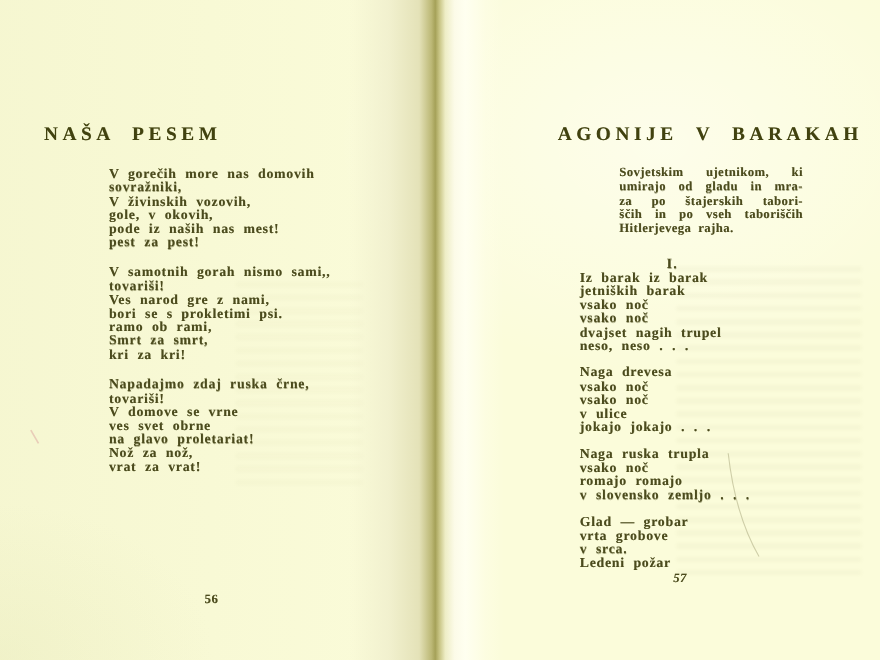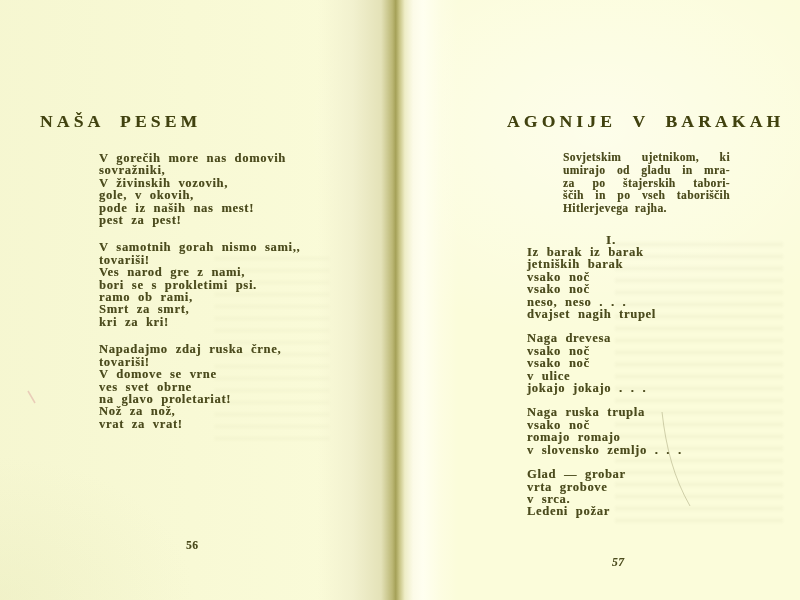--- a/index.html
+++ b/index.html
@@ -61,21 +61,21 @@
   .numeral{
     position:absolute;left:606px;top:232px;
     font-size:13px;letter-spacing:1px;
     text-shadow:0.25px 0.25px 0.35px rgba(75,75,29,0.45);
   }
   .pagenum{
     position:absolute;font-size:11.5px;letter-spacing:0.5px;
     text-shadow:0.25px 0.25px 0.35px rgba(75,75,29,0.45);
   }
   .pagenum-left{left:186px;top:539px;}
-  .pagenum-right{left:612px;top:556px;font-style:italic;}
+  .pagenum-right{left:612px;top:520px;font-style:italic;}
   
   .ghost{position:absolute;pointer-events:none;filter:blur(1.3px);}
   .ghost-right{
     left:615px;top:242px;width:168px;height:288px;opacity:.5;
     background:repeating-linear-gradient(180deg,
       rgba(150,148,95,0.10) 0 5px, rgba(150,148,95,0) 5px 12px);
   }
   .ghost-left{
     left:214px;top:256px;width:116px;height:186px;opacity:.35;
     background:repeating-linear-gradient(180deg,
@@ -135,22 +135,22 @@
         <div class="line">ščih in po vseh taboriščih</div>
         <div class="line">Hitlerjevega rajha.</div>
       </div>
     <div class="numeral">I.</div>
     <div class="poem poem-right">
         <div class="stanza">
           <div class="line">Iz barak iz barak</div>
           <div class="line">jetniških barak</div>
           <div class="line">vsako noč</div>
           <div class="line">vsako noč</div>
+          <div class="line">dvajset nagih trupel</div>
           <div class="line">neso, neso . . .</div>
-          <div class="line">dvajset nagih trupel</div>
         </div>
         <div class="stanza">
           <div class="line">Naga drevesa</div>
           <div class="line">vsako noč</div>
           <div class="line">vsako noč</div>
           <div class="line">v ulice</div>
           <div class="line">jokajo jokajo . . .</div>
         </div>
         <div class="stanza">
           <div class="line">Naga ruska trupla</div>

